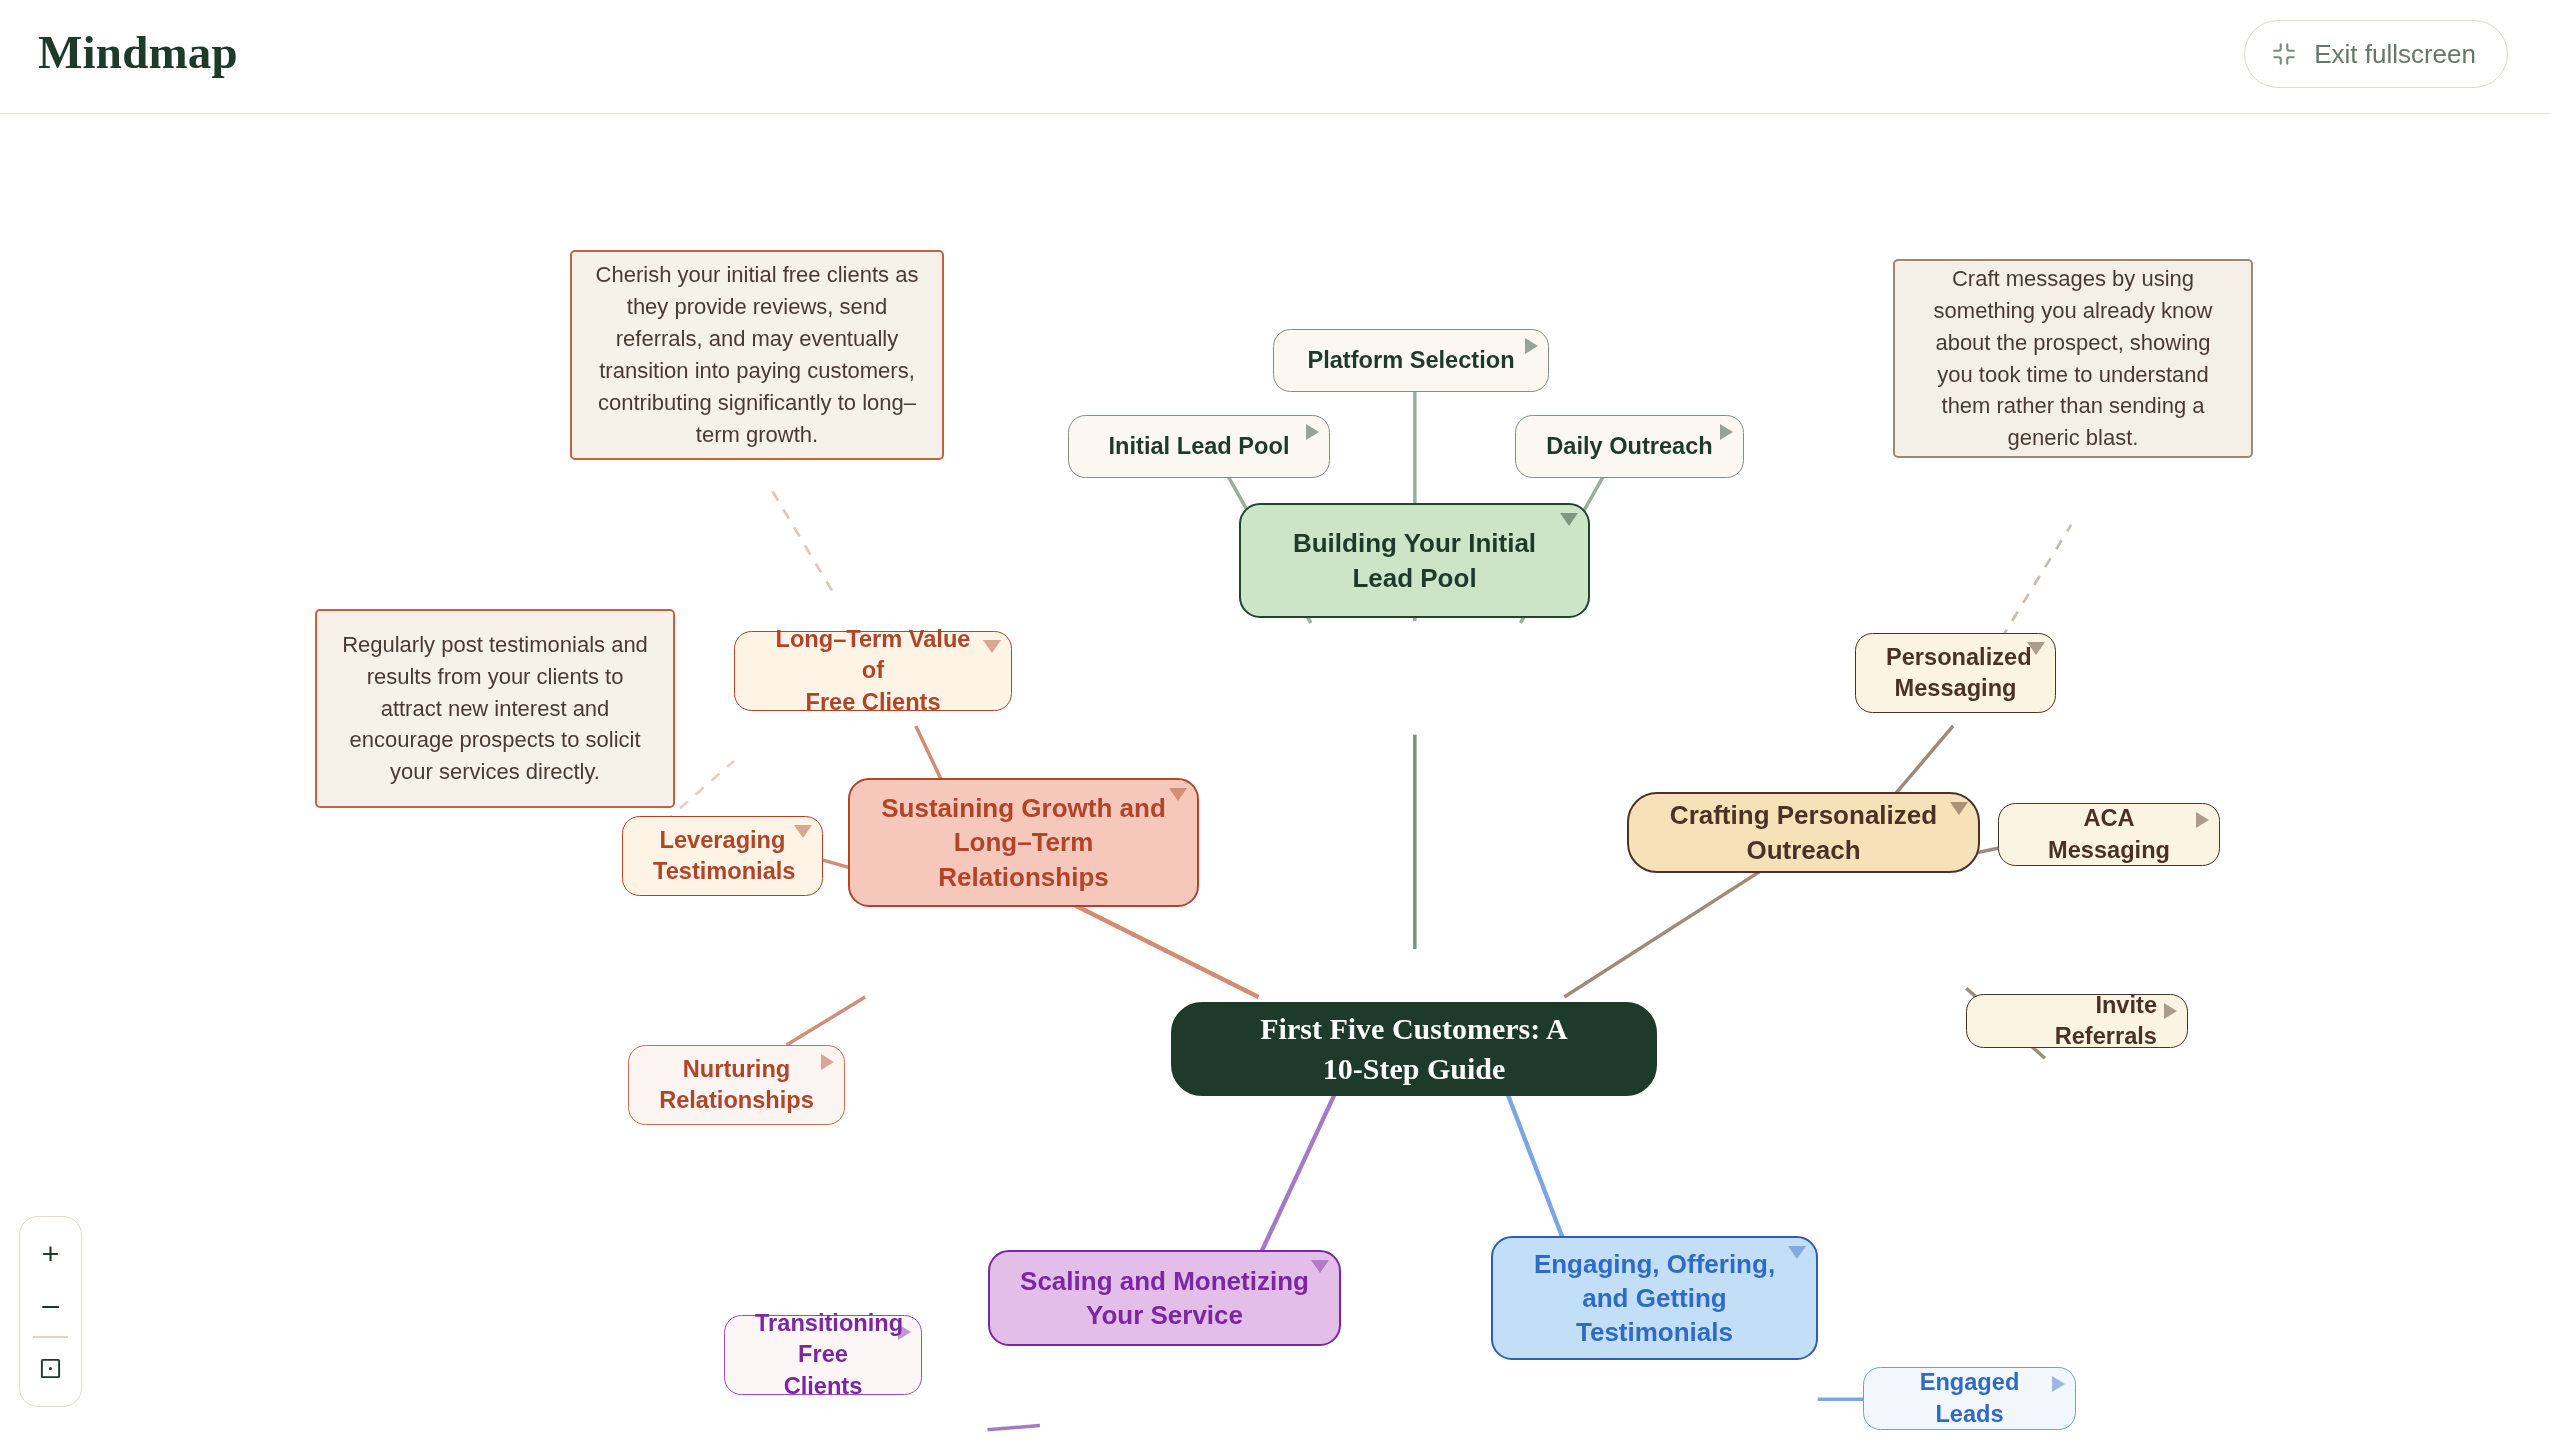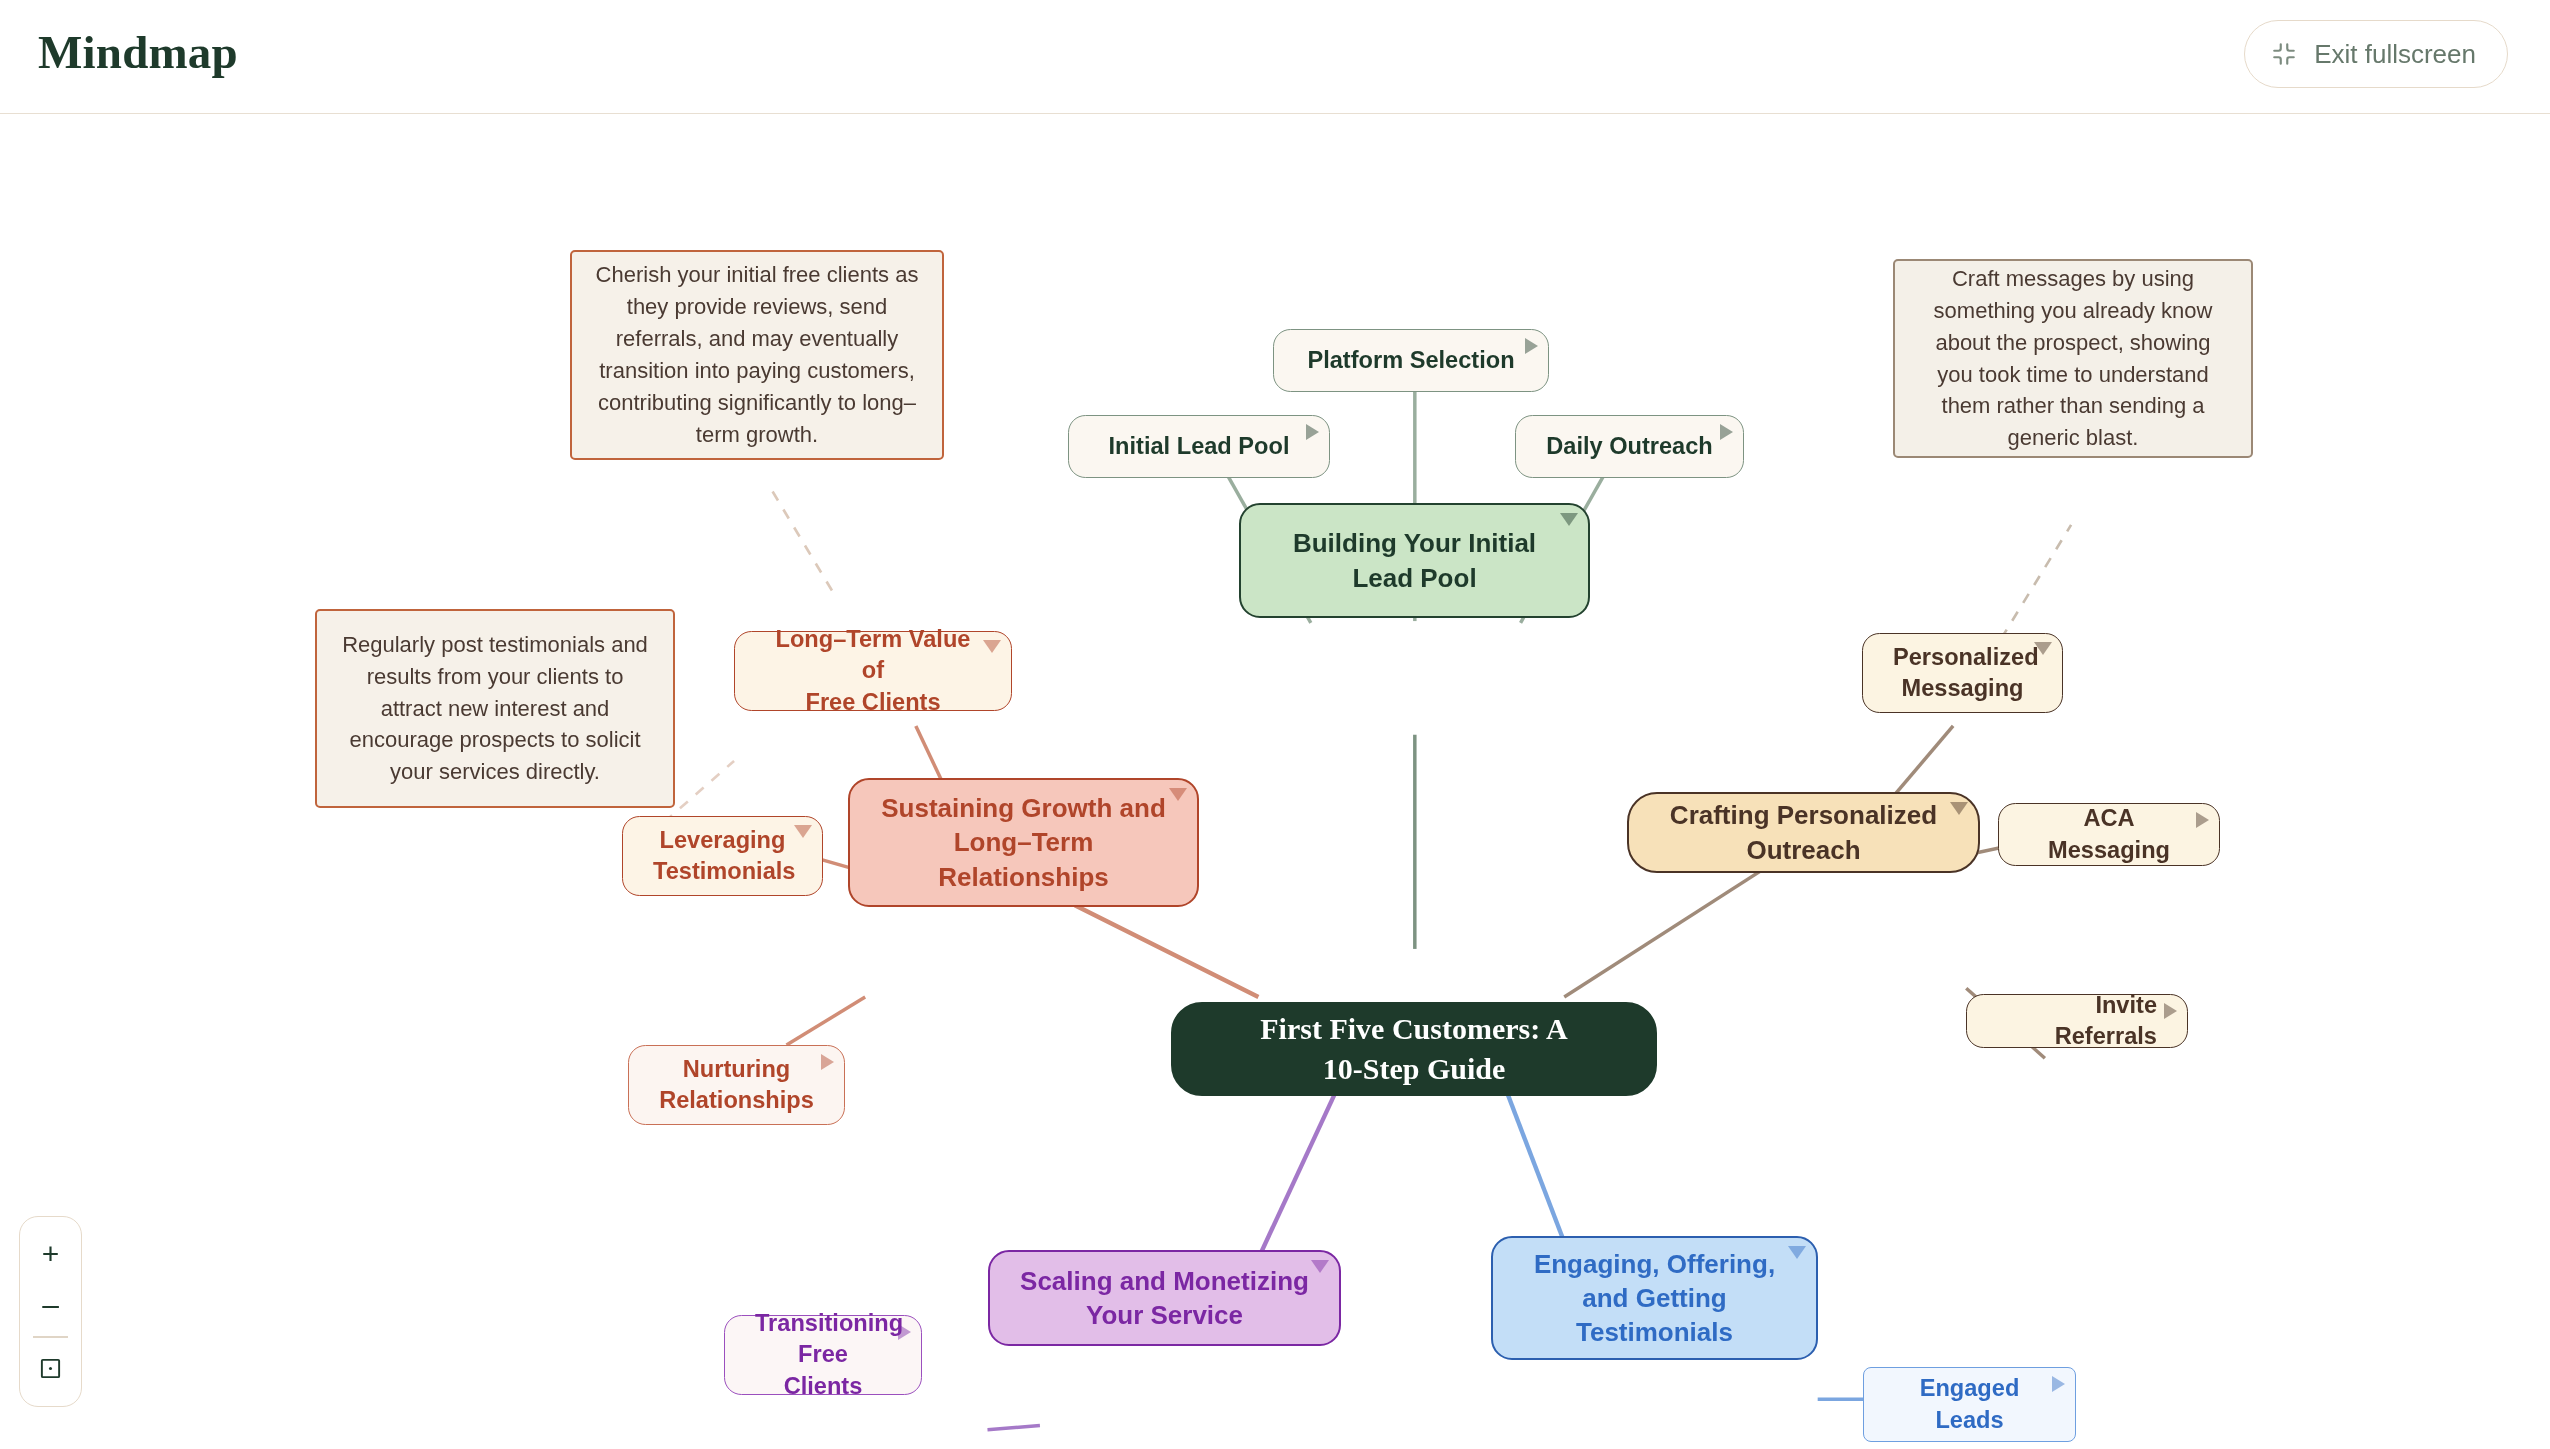--- a/index.html
+++ b/index.html
@@ -305,21 +305,21 @@
     <div class="node leaf theme-green-leaf" style="left:1515px; top:301px; width:229px; height:63px;">
       <span class="toggle right"></span>
       <span class="node-label">Daily Outreach</span>
     </div>
 
     <div class="node branch theme-tan" style="left:1627px; top:678px; width:353px; height:81px;border-radius:30px;">
       <span class="toggle down"></span>
       <span class="node-label">Crafting Personalized<br>Outreach</span>
     </div>
 
-    <div class="node leaf theme-tan-leaf" style="left:1855px; top:519px; width:201px; height:80px;margin-left:7px;">
+    <div class="node leaf theme-tan-leaf" style="left:1855px; top:519px; width:201px; height:80px;">
       <span class="toggle down"></span>
       <span class="node-label">Personalized<br>Messaging</span>
     </div>
 
     <div class="node leaf theme-tan-leaf" style="left:1998px; top:689px; width:222px; height:63px;">
       <span class="toggle right"></span>
       <span class="node-label">ACA Messaging</span>
     </div>
 
     <div class="node leaf theme-tan-leaf" style="left:1966px; top:880px; width:222px; height:54px;text-align:right;">
@@ -355,21 +355,21 @@
     <div class="node leaf theme-purple-leaf" style="left:724px; top:1201px; width:198px; height:80px;">
       <span class="toggle right"></span>
       <span class="node-label">Transitioning Free<br>Clients</span>
     </div>
 
     <div class="node branch theme-blue" style="left:1491px; top:1122px; width:327px; height:124px;">
       <span class="toggle down"></span>
       <span class="node-label">Engaging, Offering,<br>and Getting<br>Testimonials</span>
     </div>
 
-    <div class="node leaf theme-blue-leaf" style="left:1863px; top:1253px; width:213px; height:75px;border-radius:8px;">
+    <div class="node leaf theme-blue-leaf" style="left:1863px; top:1253px; width:213px; height:63px;">
       <span class="toggle right"></span>
       <span class="node-label">Engaged Leads</span>
     </div>
 
     <div id="zoom-controls">
       <div class="zoom-btn">
         <span>+</span>
       </div>
       <div class="zoom-btn">
         <span>–</span>

